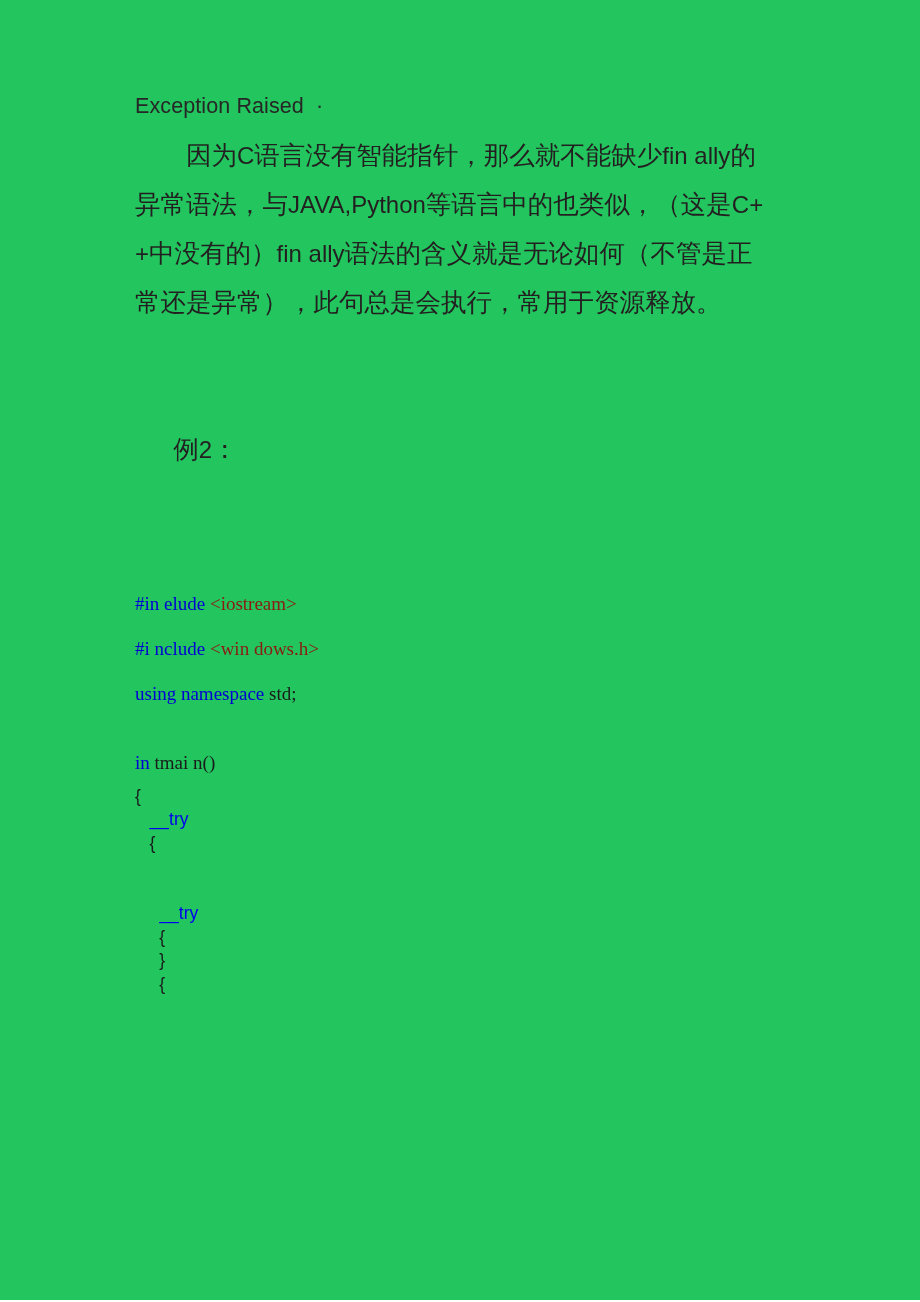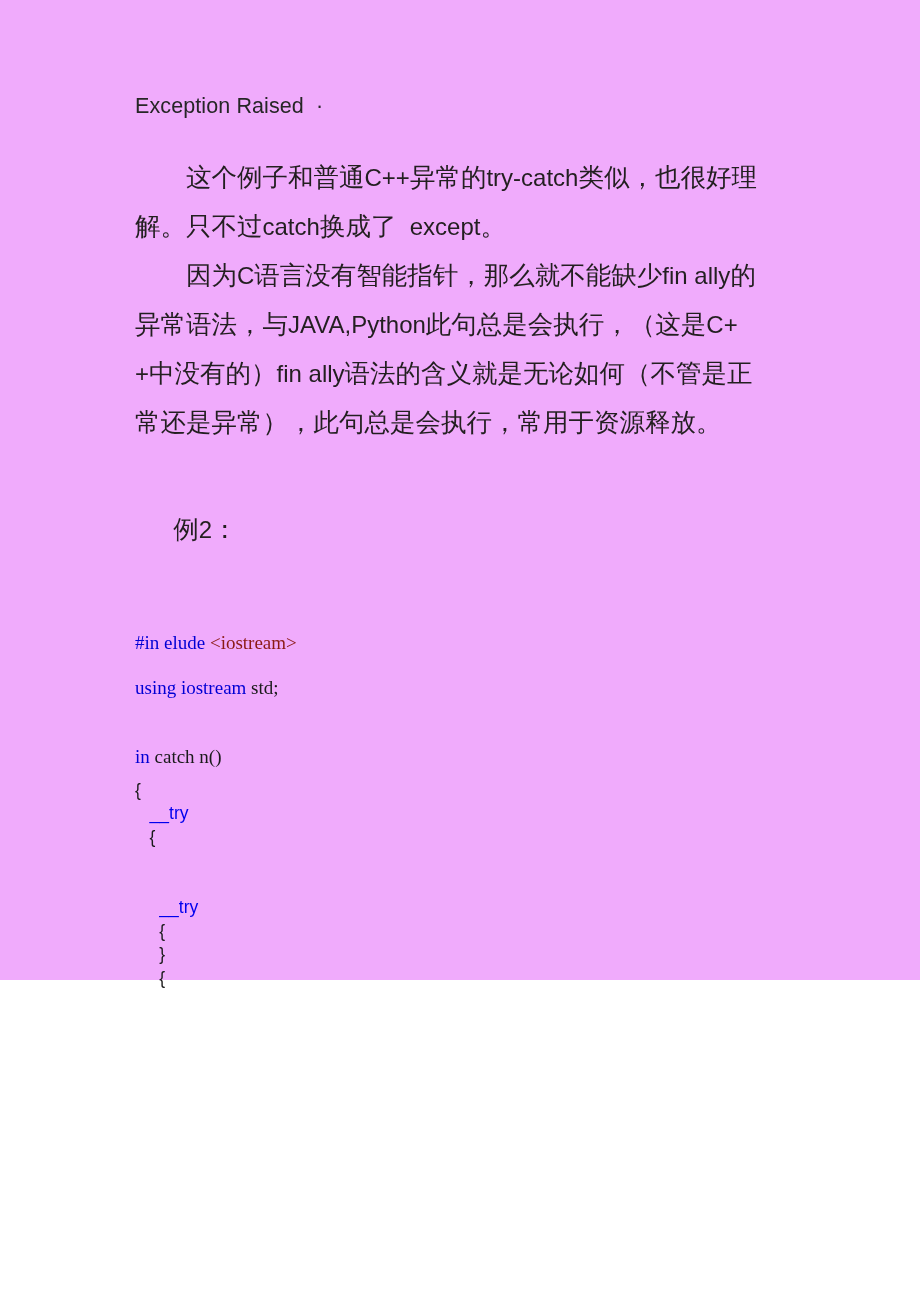--- a/index.html
+++ b/index.html
@@ -11,22 +11,22 @@
     width: 920px;
     height: 1302px;
     overflow: hidden;
     font-family: "Liberation Sans", sans-serif;
     -webkit-font-smoothing: antialiased;
   }
 
   .page {
     position: relative;
     width: 920px;
-    height: 980px;
-    background: #f0abfc;
+    height: 1300px;
+    background: #22c55e;
   }
 
   .content {
     position: absolute;
     left: 135px;
     top: 0;
     width: 640px;
   }
 
   
@@ -58,21 +58,21 @@
   
   .lat {
     font-family: "Liberation Sans", sans-serif;
     font-size: 24px;
   }
 
   
   .example-label {
     font-family: "Liberation Serif", "DejaVu Serif", serif;
     font-size: 25.5px;
-    line-height: 35px;
+    line-height: 62px;
     color: #231f20;
     margin-top: 30px;
     white-space: pre;
   }
   .example-label .num {
     font-family: "Liberation Sans", sans-serif;
     font-size: 24px;
   }
 
   
@@ -107,32 +107,32 @@
 </head>
 <body>
 
 <div class="page">
   <div class="content">
 
     <div class="console-block">
       <div class="console-line">Exception Raised  ·</div>
     </div>
 
-    <div class="para p1"><span>　　这个例子和普通</span><span class="lat">C++</span><span>异常的</span><span class="lat">try-catch</span><span>类似，也很好理解。只不过</span><span class="lat">catch</span><span>换成了</span><span class="lat">  except</span><span>。</span></div>
-    <div class="para p2"><span>　　因为</span><span class="lat">C</span><span>语言没有智能指针，那么就不能缺少</span><span class="lat">fin ally</span><span>的异常语法，与</span><span class="lat">JAVA,Python</span><span>此句总是会执行，（这是</span><span class="lat">C++</span><span>中没有的）</span><span class="lat">fin ally</span><span>语法的含义就是无论如何（不管是正常还是异常），此句总是会执行，常用于资源释放。</span></div>
+    <div class="para p2"><span>　　因为</span><span class="lat">C</span><span>语言没有智能指针，那么就不能缺少</span><span class="lat">fin ally</span><span>的异常语法，与</span><span class="lat">JAVA,Python</span><span>等语言中的也类似，（这是</span><span class="lat">C++</span><span>中没有的）</span><span class="lat">fin ally</span><span>语法的含义就是无论如何（不管是正常还是异常），此句总是会执行，常用于资源释放。</span></div>
 
     <div class="example-label">
       <span>例</span><span class="num">2</span><span>：</span>
     </div>
 
     <div class="code-block">
         <div class="code-line serif"><span class="kw">#in elude </span><span class="inc">&lt;iostream&gt;</span></div>
-        <div class="code-line serif"><span class="kw">using iostream </span><span class="plain">std;</span></div>
+        <div class="code-line serif"><span class="kw">#i nclude </span><span class="inc">&lt;win dows.h&gt;</span></div>
+        <div class="code-line serif"><span class="kw">using namespace </span><span class="plain">std;</span></div>
         <div class="code-line serif blank"><span class="plain"> </span></div>
-        <div class="code-line serif"><span class="kw">in </span><span class="plain">catch n()</span></div>
+        <div class="code-line serif"><span class="kw">in </span><span class="plain">tmai n()</span></div>
         <div class="code-line sans tight"><span class="plain">{</span></div>
         <div class="code-line sans tight"><span class="plain">   </span><span class="kw-u">__try</span></div>
         <div class="code-line sans tight"><span class="plain">   {</span></div>
         <div class="code-line sans tight"><span class="plain"> </span></div>
         <div class="code-line sans tight"><span class="plain"> </span></div>
         <div class="code-line sans tight"><span class="plain">     </span><span class="kw-u">__try</span></div>
         <div class="code-line sans tight"><span class="plain">     {</span></div>
         <div class="code-line sans tight"><span class="plain">     }</span></div>
         <div class="code-line sans tight"><span class="plain">     {</span></div>
       </div>

